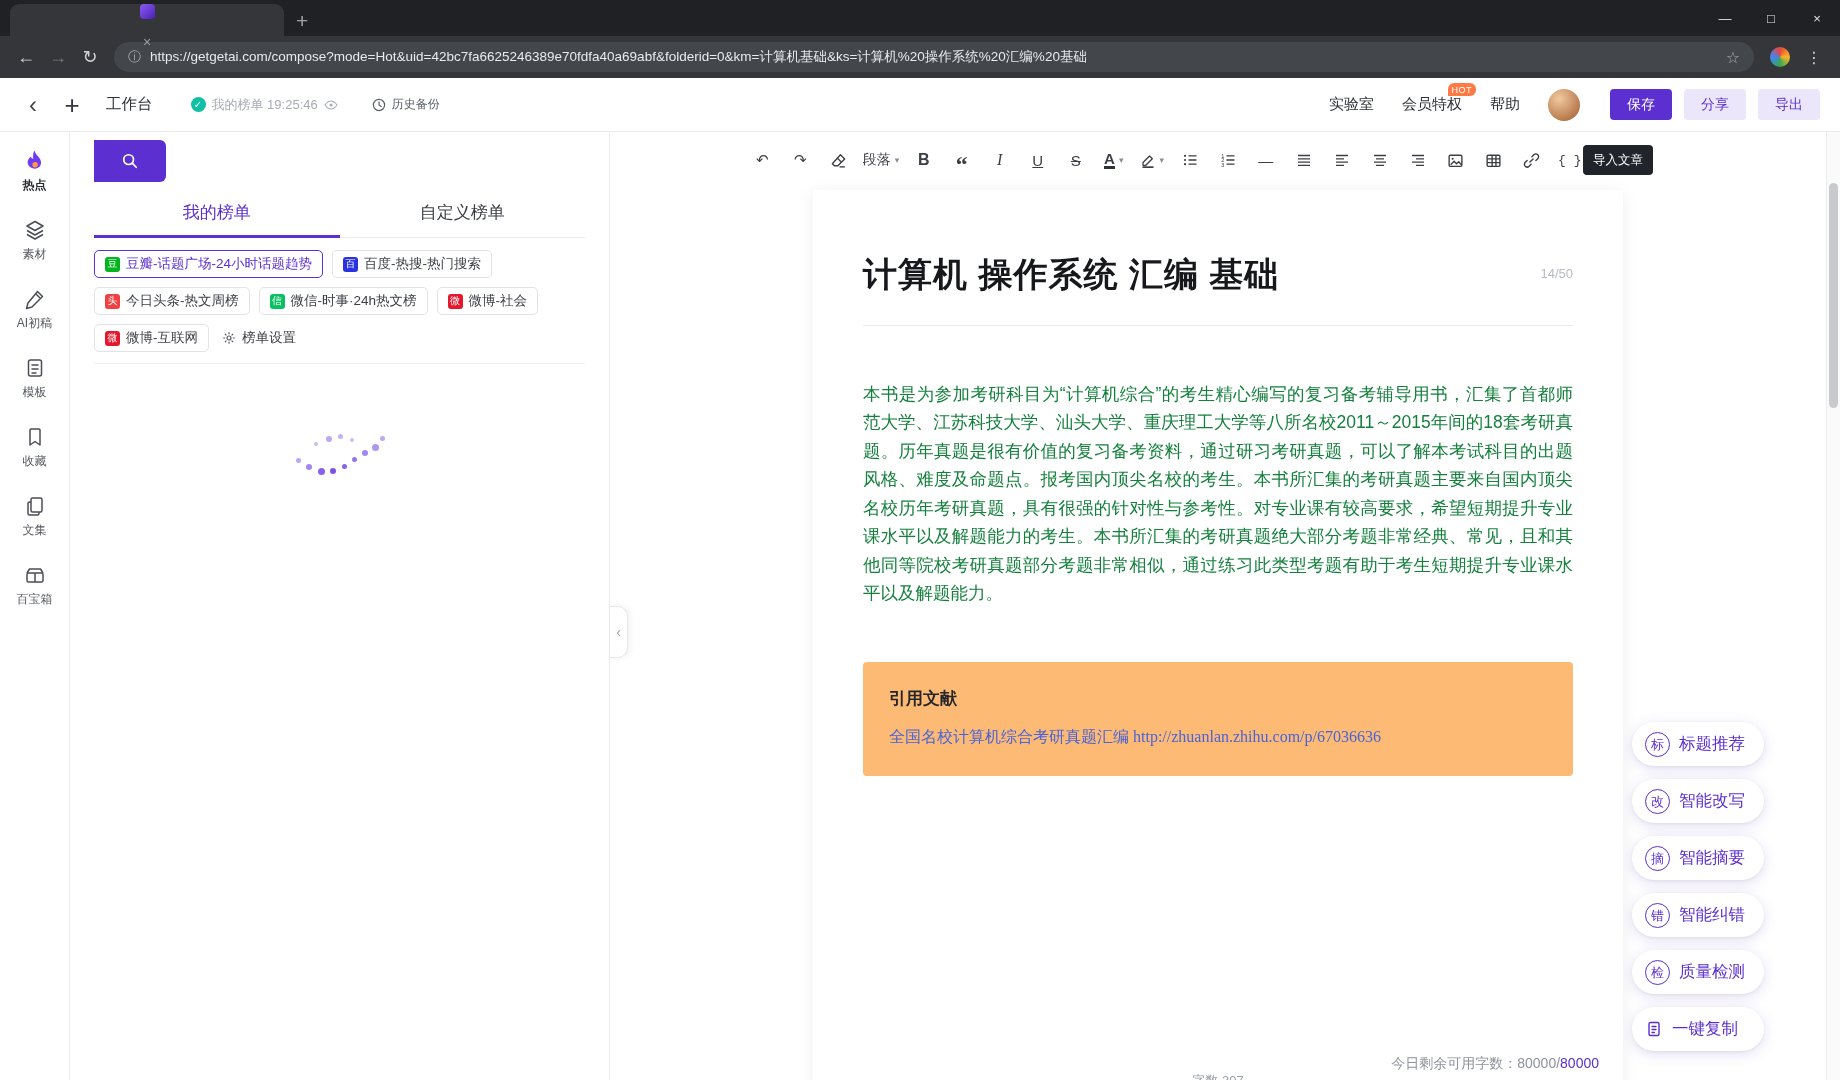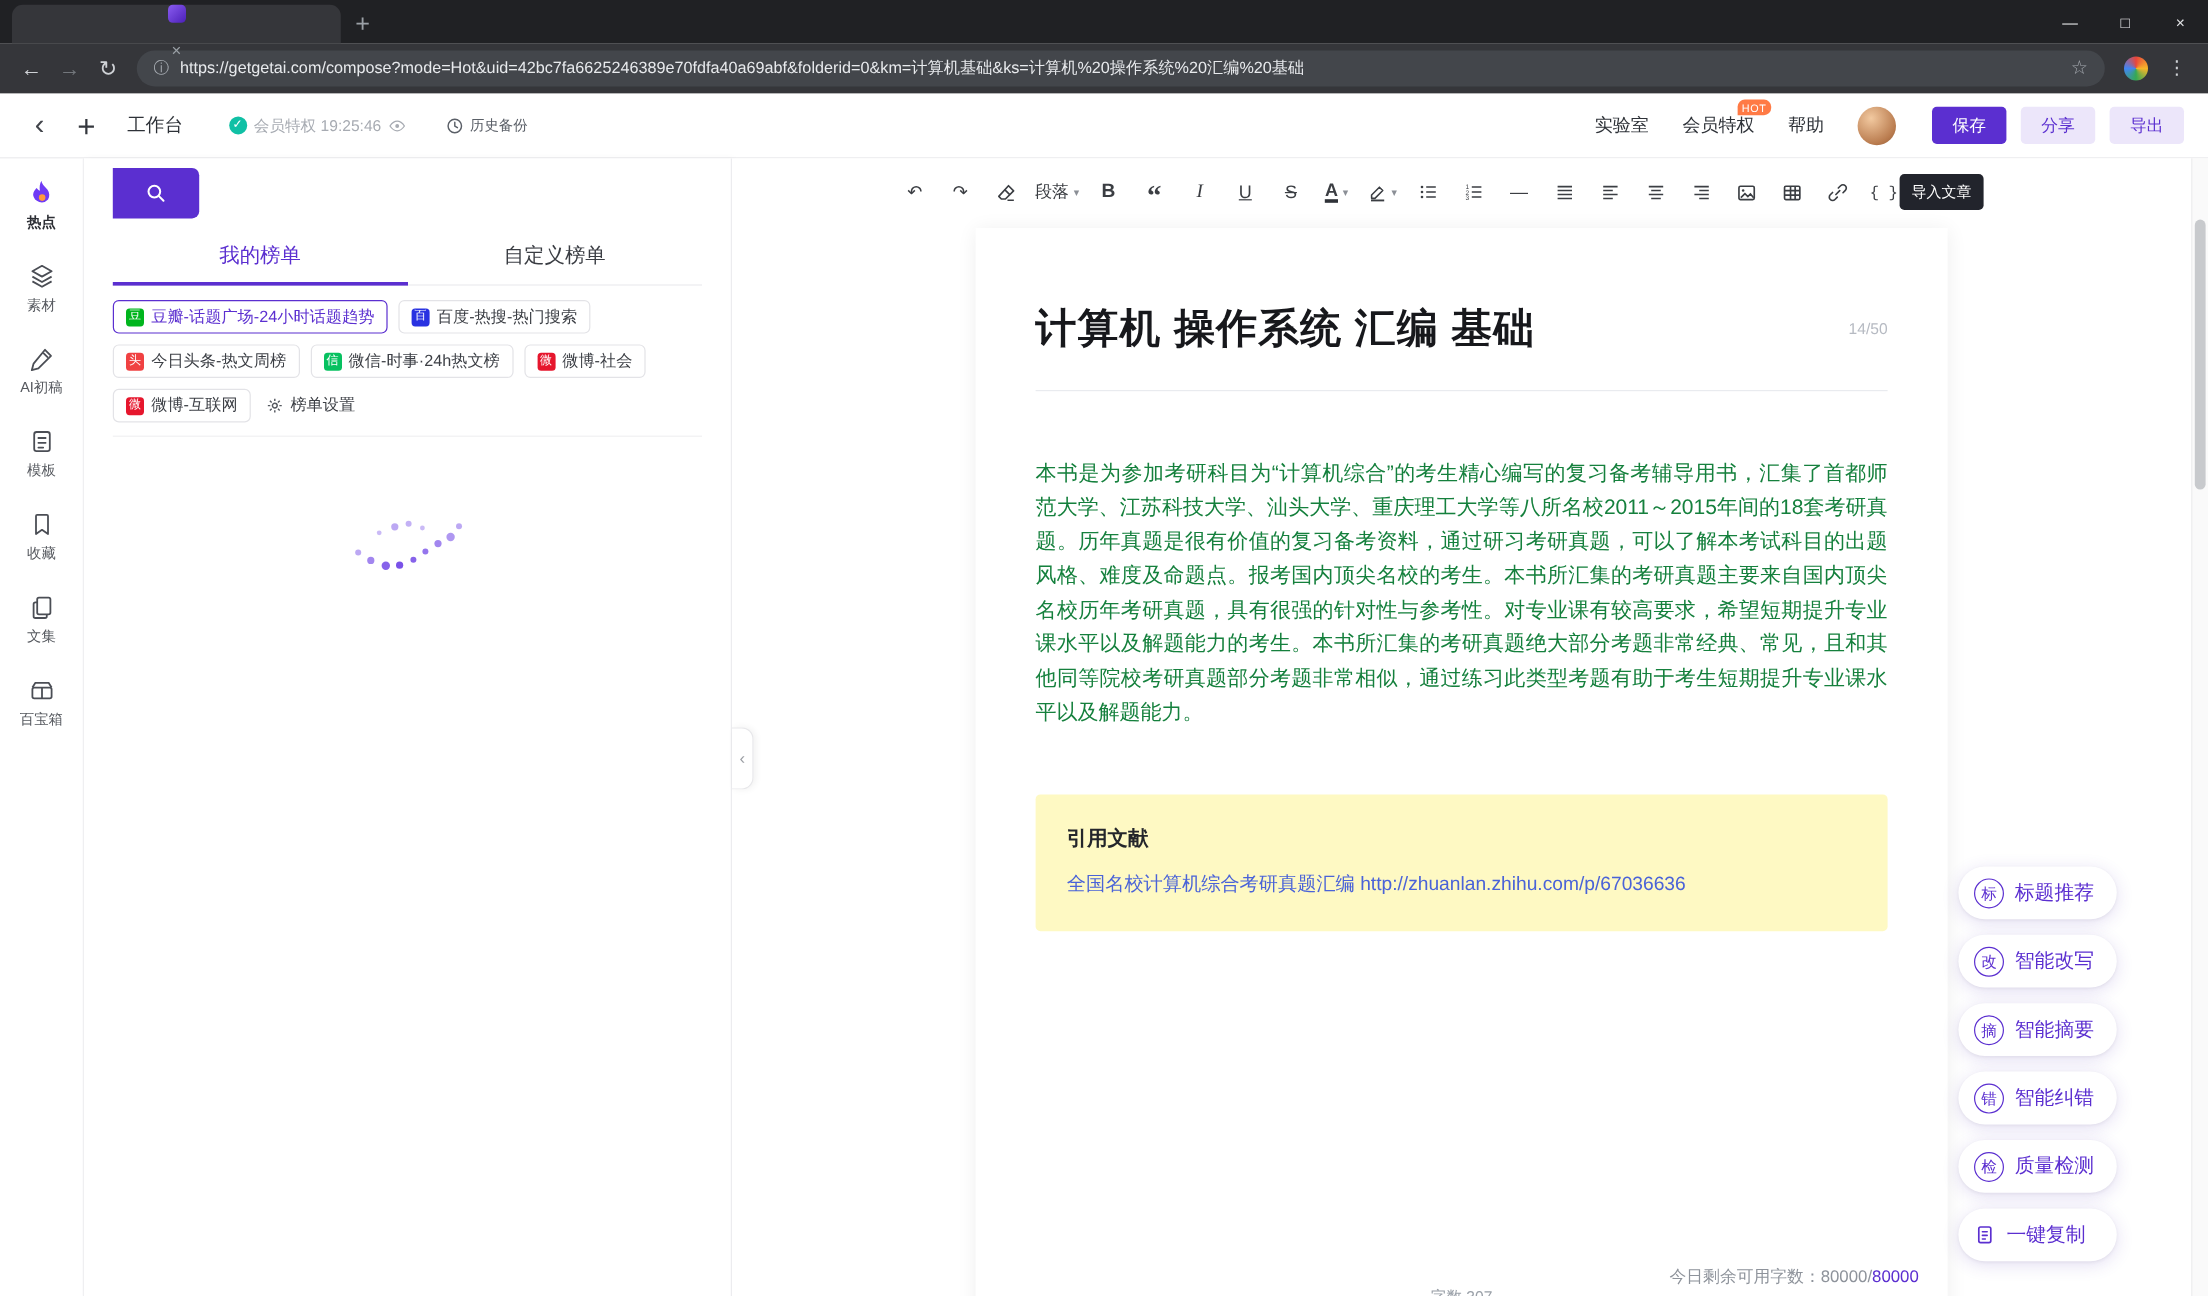--- a/index.html
+++ b/index.html
@@ -116,21 +116,21 @@
   .import-btn{position:absolute;right:173px;top:13px;height:30px;background:#22242c;color:#fff;
               font-size:12.5px;border-radius:4px;display:flex;align-items:center;padding:0 10px;border:none;}
 
   .page{width:810px;margin:2px auto 0;background:#fff;box-shadow:0 2px 16px rgba(0,0,0,.07);
         padding:64px 50px 40px;box-sizing:border-box;min-height:950px;}
   .titlerow{display:flex;align-items:flex-start;}
   .doc-title{font-size:34px;font-weight:700;color:#17181c;margin:0;letter-spacing:1px;line-height:1.2;}
   .counter{margin-left:auto;color:#b6bac2;font-size:13px;padding-top:12px;flex:none;}
   .titlediv{border-bottom:1px solid #e9ebef;margin-top:30px;}
   .docbody{margin-top:54px;font-size:17.5px;line-height:1.63;color:#15803d;text-align:justify;}
-  .refbox{margin-top:54px;background:#fef9c3;border-radius:4px;padding:25px 26px 28px;}
+  .refbox{margin-top:54px;background:#fdba74;border-radius:4px;padding:25px 26px 28px;font-family:Liberation Serif, serif;}
   .refhead{font-size:17px;font-weight:700;color:#24262b;}
   .reflink{margin-top:17px;font-size:16px;color:#4a63d8;}
 
   .wordcount{position:absolute;left:50%;transform:translateX(-50%);bottom:-9px;color:#9aa0a8;font-size:13px;white-space:nowrap;}
   .quota{position:absolute;right:227px;bottom:8px;font-size:14px;color:#8e939b;white-space:nowrap;}
   .quota .hl{color:#5b2fd0;}
 
   
   .ai-stack{position:absolute;right:62px;bottom:30px;display:flex;flex-direction:column;gap:13px;align-items:stretch;z-index:5;}
   .ai-btn{height:44px;border-radius:23px;background:#fff;border:none;
@@ -174,21 +174,21 @@
     <span class="ext-circle" data-interactable="true"></span>
     <span class="kebab" data-interactable="true">⋮</span>
   </div>
 
   <div class="appheader" data-interactable="false">
     <span class="hback" data-interactable="true">‹</span>
     <span class="hplus" data-interactable="true">+</span>
     <span class="hworkbench" data-interactable="true">工作台</span>
     <div class="savegroup" data-interactable="false">
       <span class="checkico" data-interactable="false">✓</span>
-      <span data-interactable="false">会员特权 19:25:46</span>
+      <span data-interactable="false">我的榜单 19:25:46</span>
       <svg width="14" height="10" viewBox="0 0 14 10" data-interactable="false">
         <path d="M1 5c1.8-2.7 4-4 6-4s4.2 1.3 6 4c-1.8 2.7-4 4-6 4S2.8 7.7 1 5z" fill="none" stroke="#a7abb2" stroke-width="1.1"></path>
         <circle cx="7" cy="5" r="1.6" fill="#a7abb2"></circle>
       </svg>
     </div>
     <div class="histgroup" data-interactable="true">
       <svg width="14" height="14" viewBox="0 0 14 14" data-interactable="false">
         <circle cx="7" cy="7" r="5.6" fill="none" stroke="#5a5f67" stroke-width="1.2"></circle>
         <path d="M7 3.8V7l2.2 1.4" stroke="#5a5f67" stroke-width="1.2" fill="none" stroke-linecap="round"></path>
       </svg>

